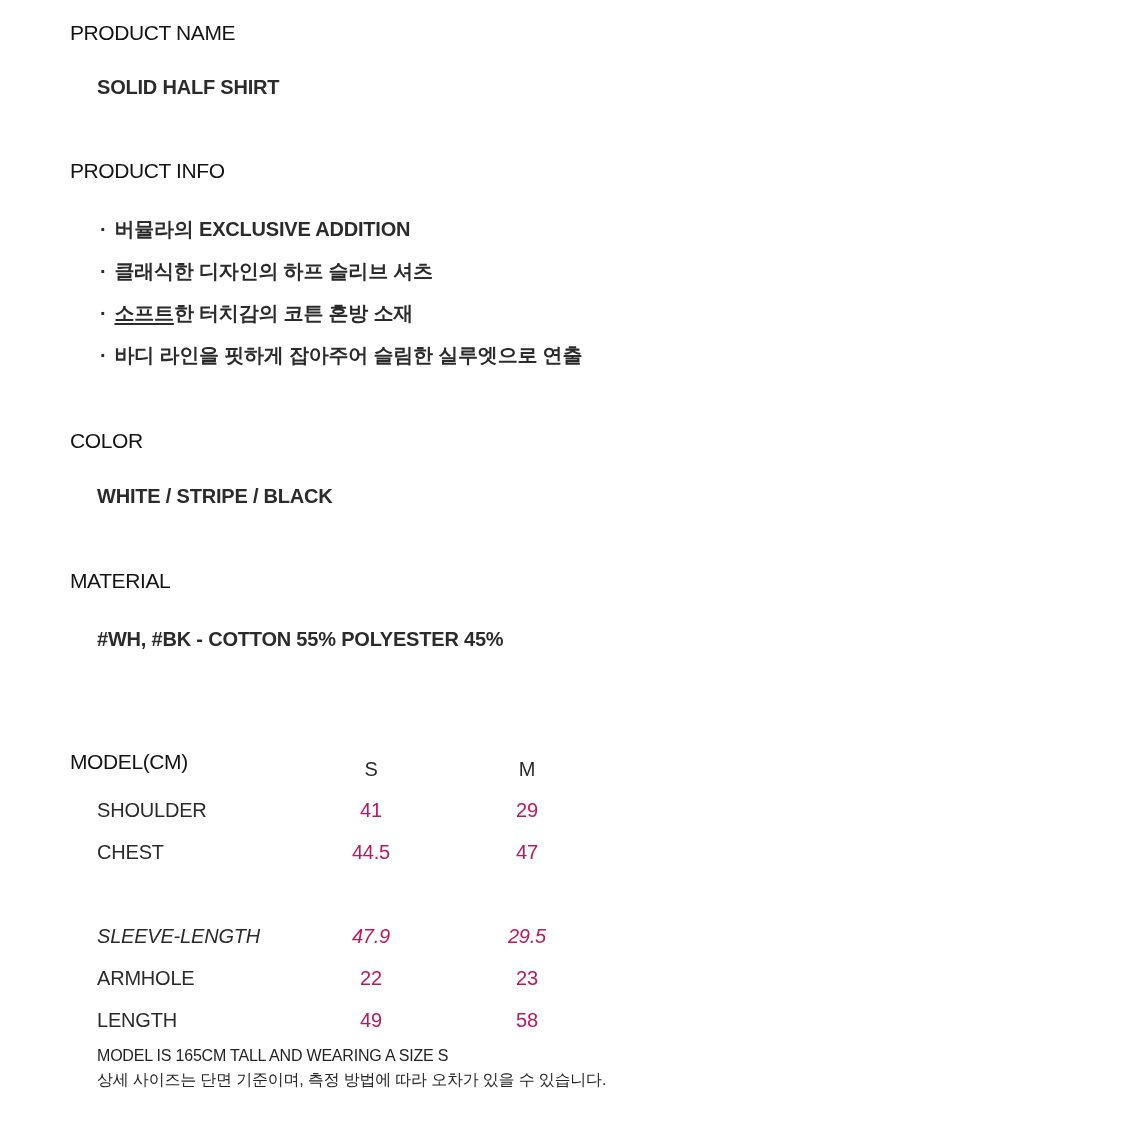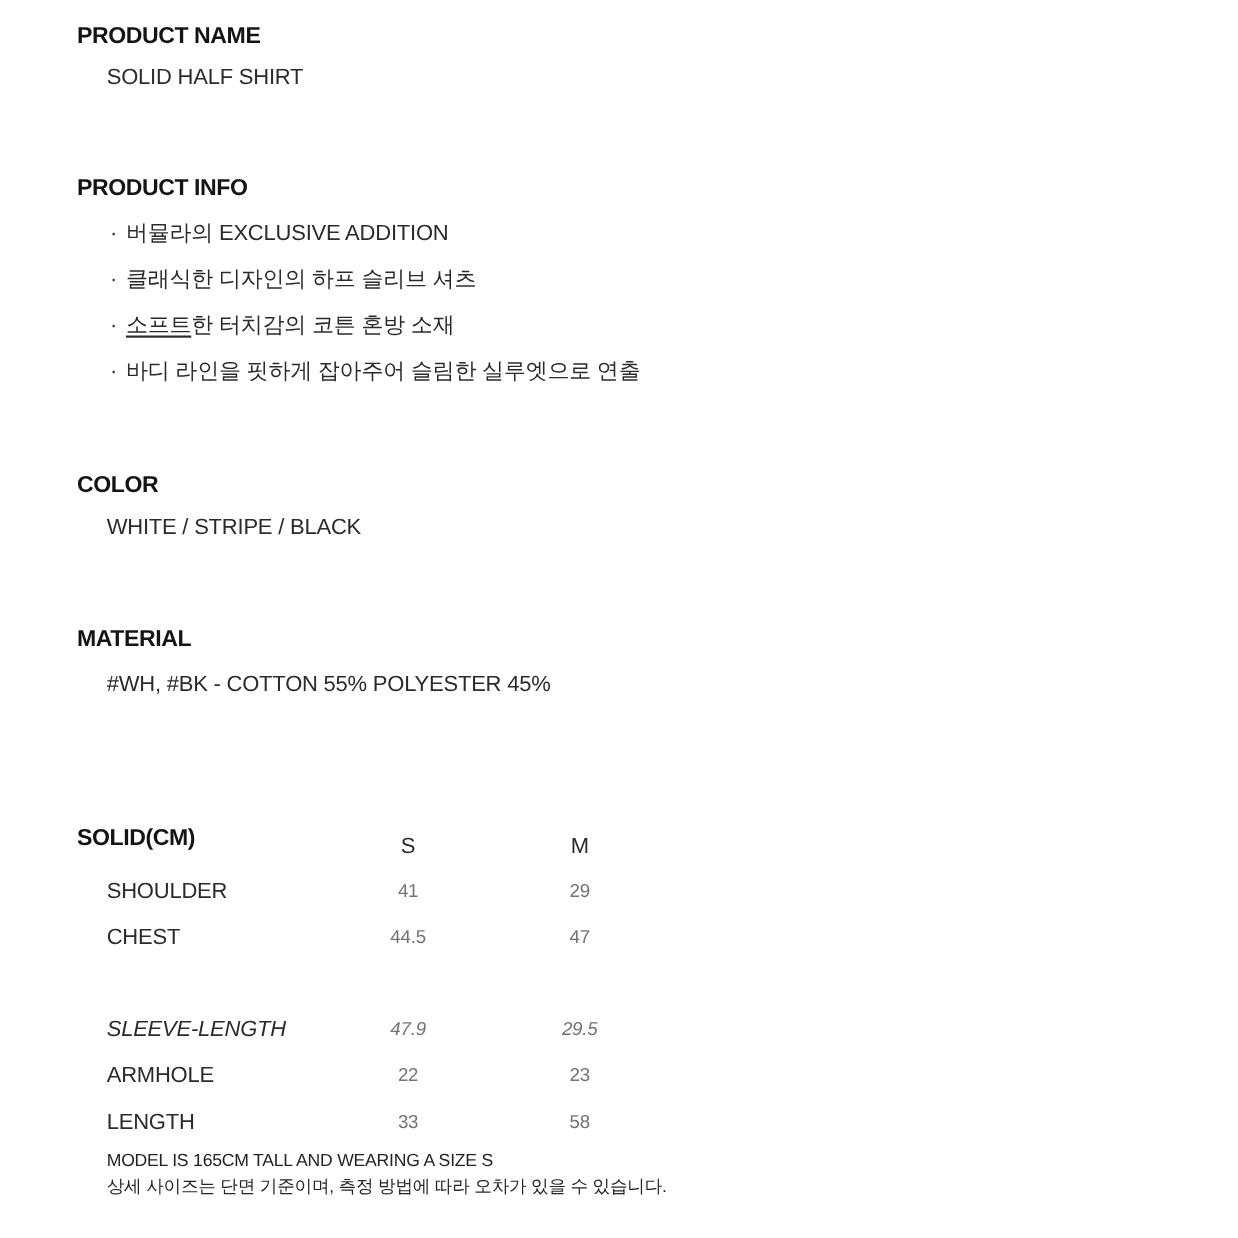--- a/index.html
+++ b/index.html
@@ -13,30 +13,31 @@
     height: 1125px;
     background: #ffffff;
     overflow: hidden;
     font-family: "Liberation Sans", "DejaVu Sans", sans-serif;
     color: #2b2b2b;
     letter-spacing: -0.2px;
   }
   .abs { position: absolute; }
   .heading {
     font-size: 21px;
-    font-weight: 700;
+    font-weight: 400;
     color: #141414;
     line-height: 25px;
     letter-spacing: -0.4px;
   }
   .body-text {
     font-size: 20px;
-    font-weight: 400;
+    font-weight: 700;
     color: #2b2b2b;
     line-height: 24px;
+    margin-top: 17px;
   }
   .bullet-line { white-space: nowrap; }
   .bullet-dot { margin-right: 8px; }
   .u-part { text-decoration: underline; text-underline-offset: 3px; }
 
   
   .size-row {
     position: absolute;
     left: 70px;
     width: 580px;
@@ -48,23 +49,23 @@
     top: 0;
     font-size: 20px;
     line-height: 24px;
     color: #2b2b2b;
   }
   .size-row .val-s, .size-row .val-m {
     position: absolute;
     top: 0;
     width: 120px;
     text-align: center;
-    font-size: 17px;
+    font-size: 20px;
     line-height: 24px;
-    color: #737373;
+    color: #be185d;
   }
   .size-row .val-s { left: 241px; }
   .size-row .val-m { left: 397px; }
 
   .col-head {
     position: absolute;
     width: 120px;
     text-align: center;
     font-size: 20px;
     line-height: 24px;
@@ -100,21 +101,21 @@
   <div class="abs body-text bullet-line" style="left:100px; top:326px;">
     <span class="bullet-dot">·</span><span>바디 라인을 핏하게 잡아주어 슬림한 실루엣으로 연출</span>
   </div>
 
   <div class="abs heading" style="left:70px; top:428px;">COLOR</div>
   <div class="abs body-text" style="left:97px; top:467px;">WHITE / STRIPE / BLACK</div>
 
   <div class="abs heading" style="left:70px; top:568px;">MATERIAL</div>
   <div class="abs body-text" style="left:97px; top:610px;">#WH, #BK - COTTON 55% POLYESTER 45%</div>
 
-  <div class="abs heading" style="left:70px; top:749px;">SOLID(CM)</div>
+  <div class="abs heading" style="left:70px; top:749px;">MODEL(CM)</div>
   <div class="col-head" style="left:311px; top:757px;">S</div>
   <div class="col-head" style="left:467px; top:757px;">M</div>
 
   <div class="size-row" style="top:798px;">
     <span class="row-label">SHOULDER</span>
     <span class="val-s">41</span>
     <span class="val-m">29</span>
   </div>
   <div class="size-row" style="top:840px;">
     <span class="row-label">CHEST</span>
@@ -126,20 +127,20 @@
     <span class="val-s">47.9</span>
     <span class="val-m">29.5</span>
   </div>
   <div class="size-row" style="top:966px;">
     <span class="row-label">ARMHOLE</span>
     <span class="val-s">22</span>
     <span class="val-m">23</span>
   </div>
   <div class="size-row" style="top:1008px;">
     <span class="row-label">LENGTH</span>
-    <span class="val-s">33</span>
+    <span class="val-s">49</span>
     <span class="val-m">58</span>
   </div>
 
   <div class="abs note" style="left:97px; top:1046px;">MODEL IS 165CM TALL AND WEARING A SIZE S</div>
   <div class="abs note" style="left:97px; top:1070px;">상세 사이즈는 단면 기준이며, 측정 방법에 따라 오차가 있을 수 있습니다.</div>
 
 </div>
 
 </body></html>

